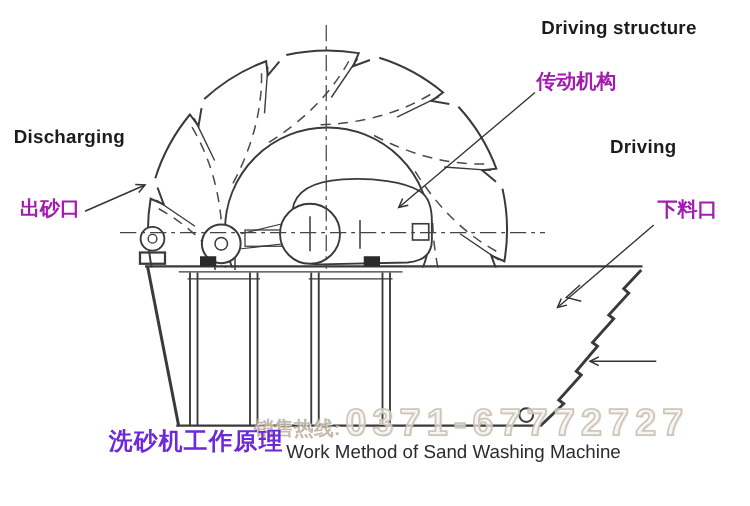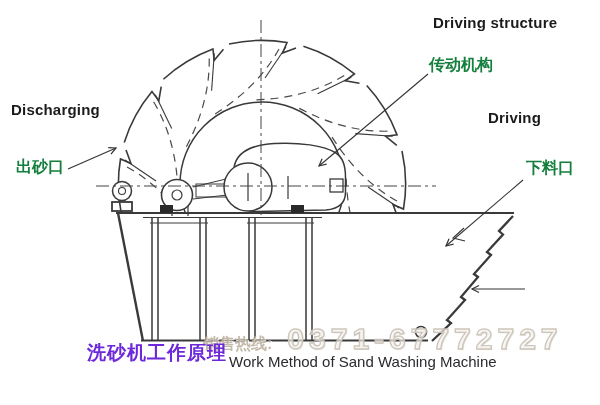--- a/index.html
+++ b/index.html
@@ -5,38 +5,37 @@
   html,body{margin:0;padding:0;}
   body{
     width:600px;height:405px;position:relative;overflow:hidden;
     background:#ffffff;
     font-family:"Liberation Sans",sans-serif;
   }
   .stage{position:absolute;left:0;top:0;width:600px;height:360px;}
   svg.diagram{position:absolute;left:0;top:0;}
   .lbl{position:absolute;color:#1b1b1b;white-space:nowrap;}
   .lbl-en{font-size:15px;font-weight:bold;letter-spacing:0.2px;}
-  .lbl-cn{font-size:16px;font-weight:600;color:#15803d;}
+  .lbl-cn{font-size:16px;font-weight:600;color:#a21caf;}
   .wrap{white-space:normal;line-height:1.15;}
   .caption-cn{position:absolute;left:87px;top:340px;font-size:19px;font-weight:bold;color:#6d28d9;letter-spacing:1px;}
   .caption-en{position:absolute;left:229px;top:353px;font-size:15px;font-weight:normal;color:#2b2b30;}
   .watermark{
     position:absolute;left:203px;top:322px;display:flex;align-items:baseline;gap:4px;
     pointer-events:none;
   }
   .wm-prefix{
     font-size:16px;font-weight:bold;color:rgba(176,163,144,0.75);
     text-shadow:1px 1px 0 rgba(255,255,255,0.8);
   }
   .wm-phone{
     font-size:30px;font-weight:bold;letter-spacing:5px;
     color:rgba(255,255,255,0.55);
     -webkit-text-stroke:1.4px rgba(203,195,183,0.95);
     text-shadow:1px 1px 1px rgba(190,182,170,0.35);
-    margin-left:11px;
   }
 </style>
 </head>
 <body>
 
 <div class="stage">
 
   <svg class="diagram" width="600" height="405" viewBox="0 0 600 405">
     <defs>
       <clipPath id="wheelclip">

